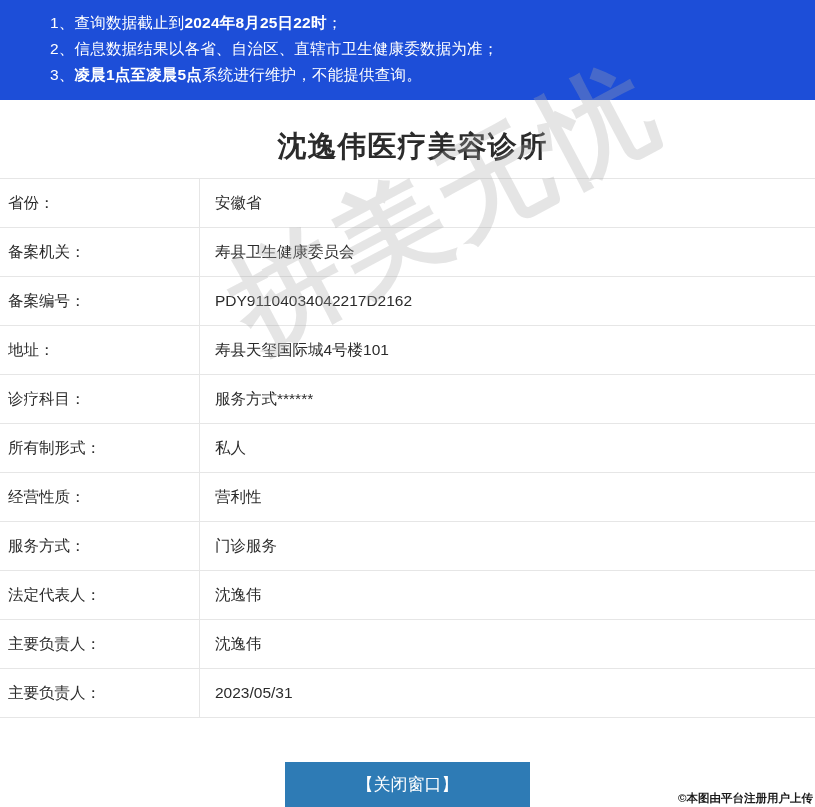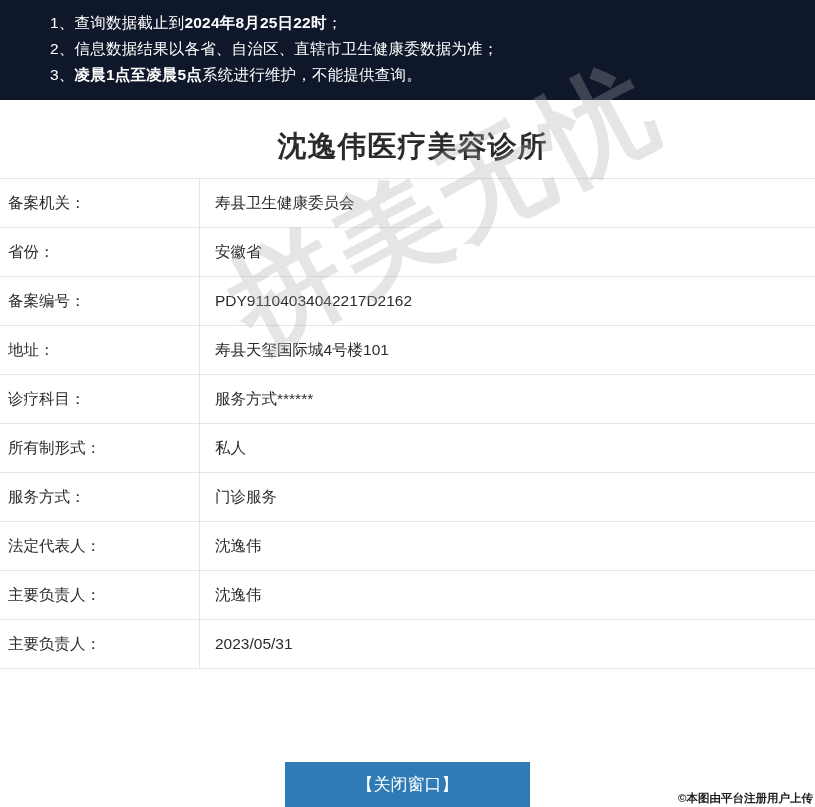--- a/index.html
+++ b/index.html
@@ -10,21 +10,21 @@
     width: 815px;
     height: 807px;
     background: #ffffff;
     font-family: "Liberation Sans", "DejaVu Sans", sans-serif;
     overflow: hidden;
     position: relative;
   }
 
   
   .notice-banner {
-    background: #0f172a;
+    background: #1d4ed8;
     color: #ffffff;
     padding: 10px 0 12px 0;
     box-sizing: border-box;
   }
   .notice-line {
     font-size: 15.5px;
     line-height: 26px;
     padding-left: 50px;
     white-space: nowrap;
     letter-spacing: 0.2px;
@@ -152,42 +152,46 @@
 
 <div class="title-wrap">
   <div class="clinic-title">沈逸伟医疗美容诊所</div>
 </div>
 
 <div class="watermark">拼美无忧</div>
 
 <table class="info-table">
   <tbody>
     <tr>
+      <td class="label">省份：</td>
+      <td class="value">安徽省</td>
+    </tr>
+    <tr>
       <td class="label">备案机关：</td>
       <td class="value">寿县卫生健康委员会</td>
     </tr>
     <tr>
-      <td class="label">省份：</td>
-      <td class="value">安徽省</td>
-    </tr>
-    <tr>
       <td class="label">备案编号：</td>
       <td class="value">PDY91104034042217D2162</td>
     </tr>
     <tr>
       <td class="label">地址：</td>
       <td class="value">寿县天玺国际城4号楼101</td>
     </tr>
     <tr>
       <td class="label">诊疗科目：</td>
       <td class="value">服务方式******</td>
     </tr>
     <tr>
       <td class="label">所有制形式：</td>
       <td class="value">私人</td>
+    </tr>
+    <tr>
+      <td class="label">经营性质：</td>
+      <td class="value">营利性</td>
     </tr>
     <tr>
       <td class="label">服务方式：</td>
       <td class="value">门诊服务</td>
     </tr>
     <tr>
       <td class="label">法定代表人：</td>
       <td class="value">沈逸伟</td>
     </tr>
     <tr>

